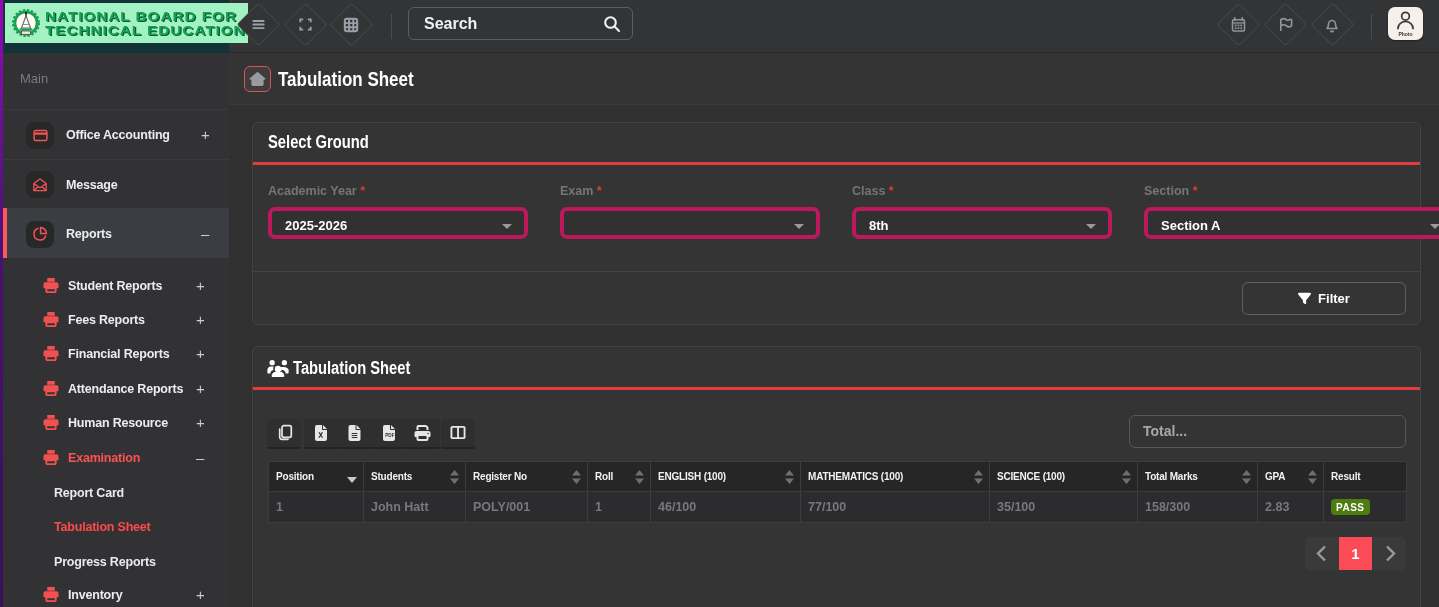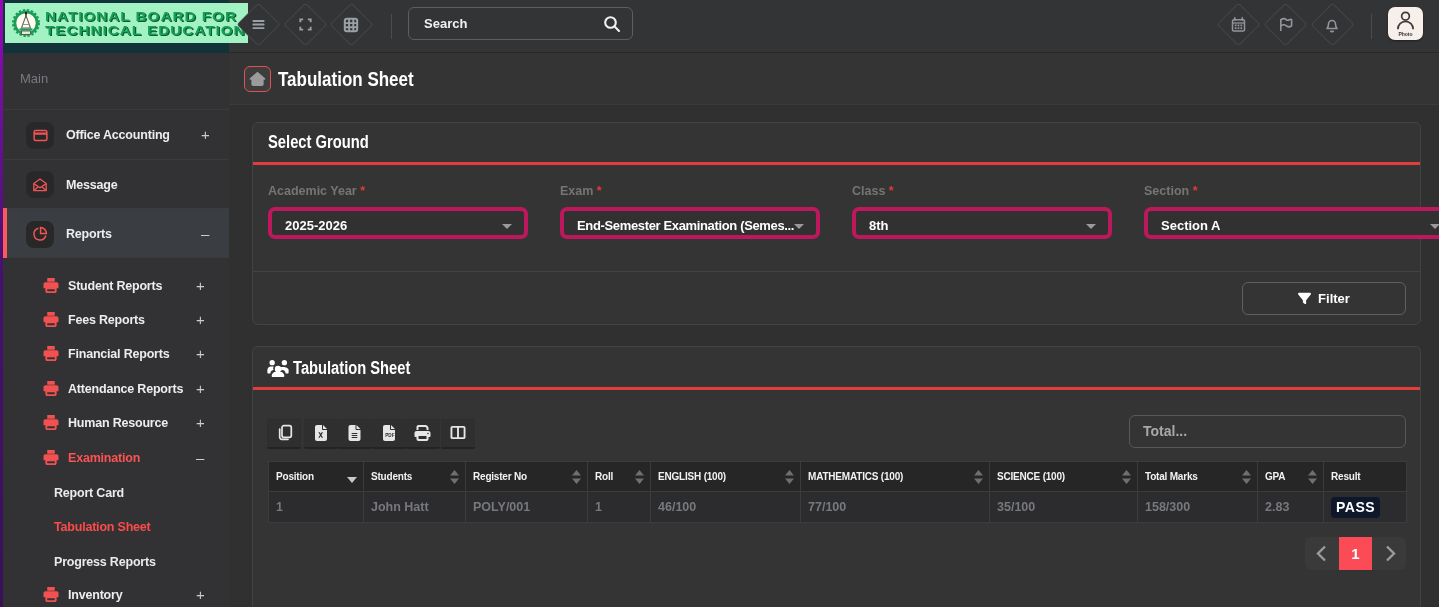--- a/index.html
+++ b/index.html
@@ -68,21 +68,21 @@
 <div class="dmdi" style="left:335.5px;top:9px">
   <svg width="16" height="16" viewBox="0 0 16 16">
       <rect x="1.8" y="1.8" width="12.4" height="12.4" rx="2" fill="none" stroke="#9aa0a6" stroke-width="2"></rect>
       <path d="M1.8 6.1h12.4M1.8 10.3h12.4M6.1 1.8v12.4M10.3 1.8v12.4" stroke="#9aa0a6" stroke-width="1.9"></path>
     </svg>
 </div>
 
 <div class="a" style="left:391px;top:14px;width:1px;height:25px;background:#4c4c4c"></div>
 
 <div class="a" style="left:408px;top:7px;width:225px;height:33px;border:1px solid #5e5e5e;border-radius:6px"></div>
-<div class="a" style="left:424px;top:7px;height:50px;line-height:33px;font-weight:bold;font-size:13px;color:#eef0f1">Search</div>
+<div class="a" style="left:424px;top:7px;height:50px;line-height:33px;font-weight:bold;font-size:16px;color:#eef0f1">Search</div>
 <svg class="a" style="left:603px;top:15px" width="18" height="18" viewBox="0 0 18 18">
     <circle cx="7.5" cy="7.5" r="5.3" fill="none" stroke="#eef0f1" stroke-width="2.1"></circle>
     <path d="M11.6 11.6 L16 16" stroke="#eef0f1" stroke-width="2.1" stroke-linecap="round"></path>
   </svg>
 
 <div class="dmd" style="left:1222.5px;top:9px"></div>
 <div class="dmdi" style="left:1222.5px;top:9px">
   <svg width="15" height="15" viewBox="0 0 16 16">
       <g fill="#93959a">
         <path d="M4 1v2.2M12 1v2.2" stroke="#93959a" stroke-width="1.8" stroke-linecap="round"></path>
@@ -230,21 +230,21 @@
 <div class="a" style="left:278px;top:66px;height:26px;line-height:26px;font-weight:bold;font-size:20px;color:#fff;transform:scaleX(0.85);transform-origin:left center">Tabulation Sheet</div>
 
 <div class="a" style="left:252px;top:122px;width:1169px;height:203px;background:#343434;border:1px solid #434343;border-radius:6px"></div>
 <div class="a" style="left:268px;top:132px;font-weight:bold;font-size:18px;color:#fff;transform:scaleX(0.82);transform-origin:left top">Select Ground</div>
 <div class="a" style="left:253px;top:162px;width:1167px;height:3px;background:#e23c3c"></div>
 <div class="lbl" style="left:268px;top:184px">Academic Year <b>*</b></div>
 <div class="lbl" style="left:560px;top:184px">Exam <b>*</b></div>
 <div class="lbl" style="left:852px;top:184px">Class <b>*</b></div>
 <div class="lbl" style="left:1144px;top:184px">Section <b>*</b></div>
 <div class="sel" style="left:268px;top:207px;width:260px">2025-2026<span class="car"></span></div>
-<div class="sel" style="left:560px;top:207px;width:260px"><span style="display:inline-block;max-width:222px;overflow:hidden;vertical-align:top;letter-spacing:-0.35px">End-Semester Examination (Semes...</span><span class="car"></span></div>
+<div class="sel" style="left:560px;top:207px;width:260px"><span class="car"></span></div>
 <div class="sel" style="left:852px;top:207px;width:260px">8th<span class="car"></span></div>
 <div class="sel" style="left:1144px;top:207px;width:312px">Section A<span class="car"></span></div>
 <div class="a" style="left:253px;top:271px;width:1167px;height:1px;background:#434343"></div>
 <div class="a" style="left:1242px;top:282px;width:164px;height:33px;border:1px solid #606060;border-radius:6px;display:flex;align-items:center;justify-content:center">
   <svg width="13" height="13" viewBox="0 0 512 512" style="margin-right:7px">
       <path fill="#fff" d="M3.9 54.9C10.5 40.9 24.5 32 40 32h432c15.5 0 29.5 8.9 36.1 22.9s4.6 30.5-5.2 42.5L320 320.9V448c0 12.1-6.8 23.2-17.7 28.6s-23.8 4.3-33.5-3l-64-48c-8.1-6-12.8-15.5-12.8-25.6V320.9L9 97.3C-.7 85.4-2.8 68.8 3.9 54.9z"></path>
     </svg>
   <span style="font-weight:bold;font-size:13px;color:#fff">Filter</span>
 </div>
 
@@ -338,21 +338,21 @@
 <tr>
 <td>1</td>
         <td>John Hatt</td>
         <td>POLY/001</td>
         <td>1</td>
         <td>46/100</td>
         <td>77/100</td>
         <td>35/100</td>
         <td>158/300</td>
         <td>2.83</td>
-<td><span style="display:inline-block;background:#0f172a;color:#fff;font-size:14px;font-weight:bold;letter-spacing:.5px;padding:2.5px 5px;border-radius:4px">PASS</span></td>
+<td><span style="display:inline-block;background:#4d7c0f;color:#fff;font-size:10px;font-weight:bold;letter-spacing:.5px;padding:2.5px 5px;border-radius:4px">PASS</span></td>
 </tr>
 </tbody>
   </table>
 
 <div class="a" style="left:1305px;top:537px;width:101px;height:33px;background:#3a3a3a;border-radius:6px;overflow:hidden"></div>
 <svg class="a" style="left:1316px;top:545px" width="11" height="17" viewBox="0 0 11 17">
     <path d="M9 1.5 2 8.5 9 15.5" fill="none" stroke="#9a9a9a" stroke-width="2.4"></path>
   </svg>
 <div class="a" style="left:1339px;top:537px;width:33px;height:33px;background:#fb4b57;color:#fff;font-weight:bold;font-size:15px;text-align:center;line-height:33px">1</div>
 <svg class="a" style="left:1385px;top:545px" width="11" height="17" viewBox="0 0 11 17">

